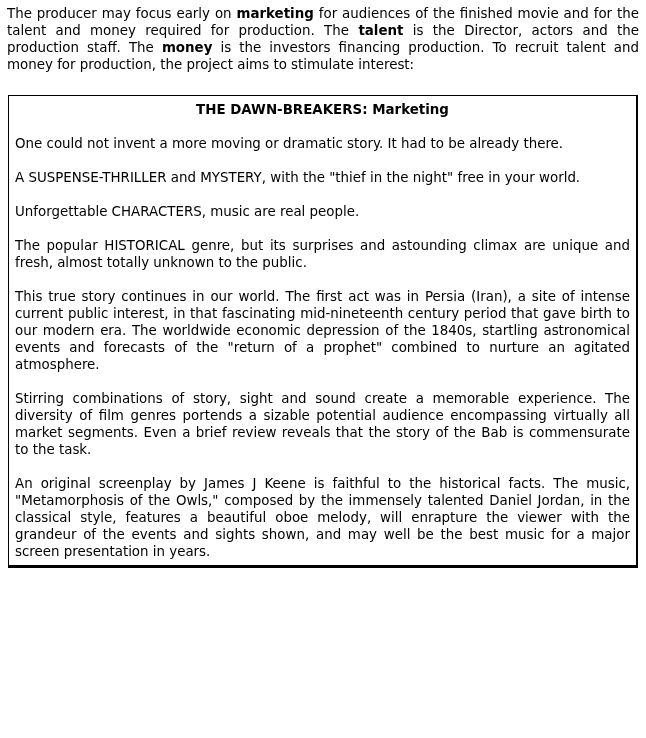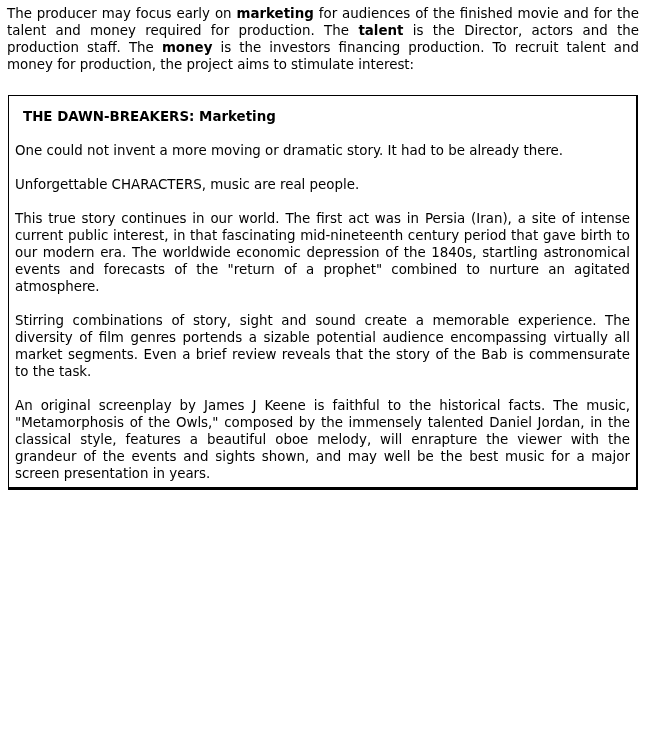--- a/index.html
+++ b/index.html
@@ -34,38 +34,40 @@
     margin-top: 22px;
     margin-left: 1px;
     width: 630px;
     border: 1px solid #000000;
     border-right-width: 2px;
     border-bottom-width: 3px;
     padding: 4px 6px 5px 6px;
     background: #ffffff;
   }
   .box-title {
-    text-align: left;
+    text-align: center;
     font-weight: bold;
-    margin: 8px;
+    margin: 1px;
   }
   .box p {
     text-align: justify;
     margin: 17px 0 0 0;
   }
 </style>
 </head>
 <body>
 
 <div class="page">
 
   <p class="intro"><span>The producer may focus early on </span><span class="b">marketing</span><span> for audiences of the finished movie and for the talent and money required for production. The </span><span class="b">talent</span><span> is the Director, actors and the production staff. The </span><span class="b">money</span><span> is the investors financing production. To recruit talent and money for production, the project aims to stimulate interest:</span></p>
 
   <div class="box">
     <div class="box-title">THE DAWN-BREAKERS: Marketing</div>
     <p>One could not invent a more moving or dramatic story. It had to be already there.</p>
+    <p>A SUSPENSE-THRILLER and MYSTERY, with the "thief in the night" free in your world.</p>
     <p>Unforgettable CHARACTERS, music are real people.</p>
+    <p>The popular HISTORICAL genre, but its surprises and astounding climax are unique and fresh, almost totally unknown to the public.</p>
     <p>This true story continues in our world. The first act was in Persia (Iran), a site of intense current public interest, in that fascinating mid-nineteenth century period that gave birth to our modern era. The worldwide economic depression of the 1840s, startling astronomical events and forecasts of the "return of a prophet" combined to nurture an agitated atmosphere.</p>
     <p>Stirring combinations of story, sight and sound create a memorable experience. The diversity of film genres portends a sizable potential audience encompassing virtually all market segments. Even a brief review reveals that the story of the Bab is commensurate to the task.</p>
     <p>An original screenplay by James J Keene is faithful to the historical facts. The music, "Metamorphosis of the Owls," composed by the immensely talented Daniel Jordan, in the classical style, features a beautiful oboe melody, will enrapture the viewer with the grandeur of the events and sights shown, and may well be the best music for a major screen presentation in years.</p>
   </div>
 
 </div>
 
 </body></html>

